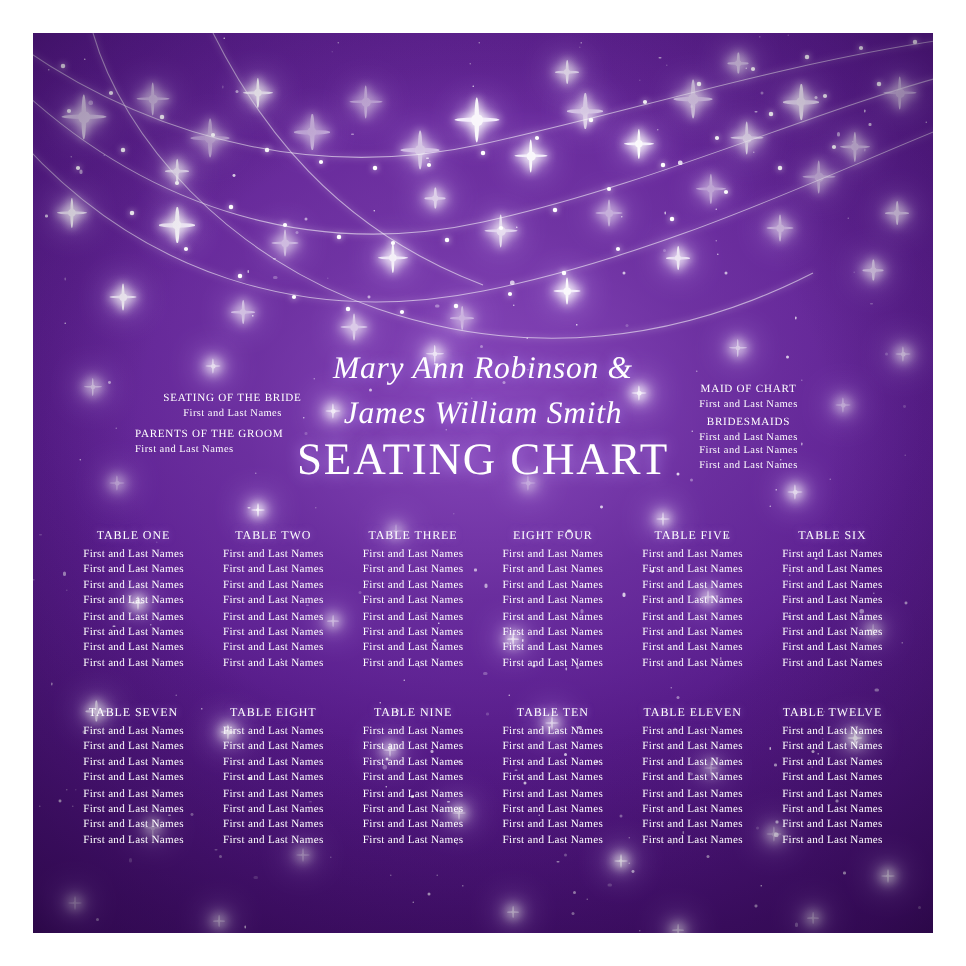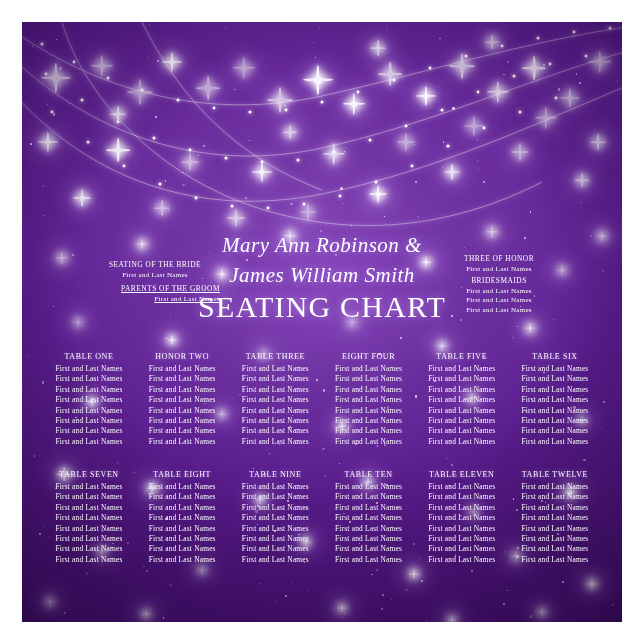--- a/index.html
+++ b/index.html
@@ -135,21 +135,21 @@
   .side-block .hdr {
     font-size: 7.4px;
     letter-spacing: 0.5px;
     margin-bottom: 1px;
   }
   .side-block .nm {
     font-size: 7px;
   }
 
   .parents-bride { left: 68px; top: 238px; width: 130px; text-align: center; }
-  .parents-groom { left: 68px; top: 262px; width: 130px; text-align: right; text-decoration: underline; }
+  .parents-groom { left: 68px; top: 262px; width: 130px; text-align: left; }
   .honor-block   { right: 58px; top: 232px; width: 130px; text-align: center; }
 
   .tables {
     position: absolute;
     left: 24px;
     right: 24px;
   }
   .tables.row1 { top: 330px; }
   .tables.row2 { top: 448px; }
 
@@ -725,21 +725,21 @@
         <div class="hdr">SEATING OF THE BRIDE</div>
         <div class="nm">First and Last Names</div>
       </div>
 
       <div class="side-block parents-groom">
         <div class="hdr">PARENTS OF THE GROOM</div>
         <div class="nm">First and Last Names</div>
       </div>
 
       <div class="side-block honor-block">
-        <div class="hdr">THREE OF HONOR</div>
+        <div class="hdr">MAID OF CHART</div>
         <div class="nm">First and Last Names</div>
         <div class="hdr" style="margin-top:2px">BRIDESMAIDS</div>
         <div class="nm">First and Last Names</div>
         <div class="nm">First and Last Names</div>
         <div class="nm">First and Last Names</div>
       </div>
 
       <div class="tables row1">
         <div class="tables-inner" id="tables-row-1">
             <div class="table-col">
@@ -747,21 +747,21 @@
               <div class="guest">First and Last Names</div>
               <div class="guest">First and Last Names</div>
               <div class="guest">First and Last Names</div>
               <div class="guest">First and Last Names</div>
               <div class="guest">First and Last Names</div>
               <div class="guest">First and Last Names</div>
               <div class="guest">First and Last Names</div>
               <div class="guest">First and Last Names</div>
             </div>
             <div class="table-col">
-              <div class="table-name">HONOR TWO</div>
+              <div class="table-name">TABLE TWO</div>
               <div class="guest">First and Last Names</div>
               <div class="guest">First and Last Names</div>
               <div class="guest">First and Last Names</div>
               <div class="guest">First and Last Names</div>
               <div class="guest">First and Last Names</div>
               <div class="guest">First and Last Names</div>
               <div class="guest">First and Last Names</div>
               <div class="guest">First and Last Names</div>
             </div>
             <div class="table-col">

